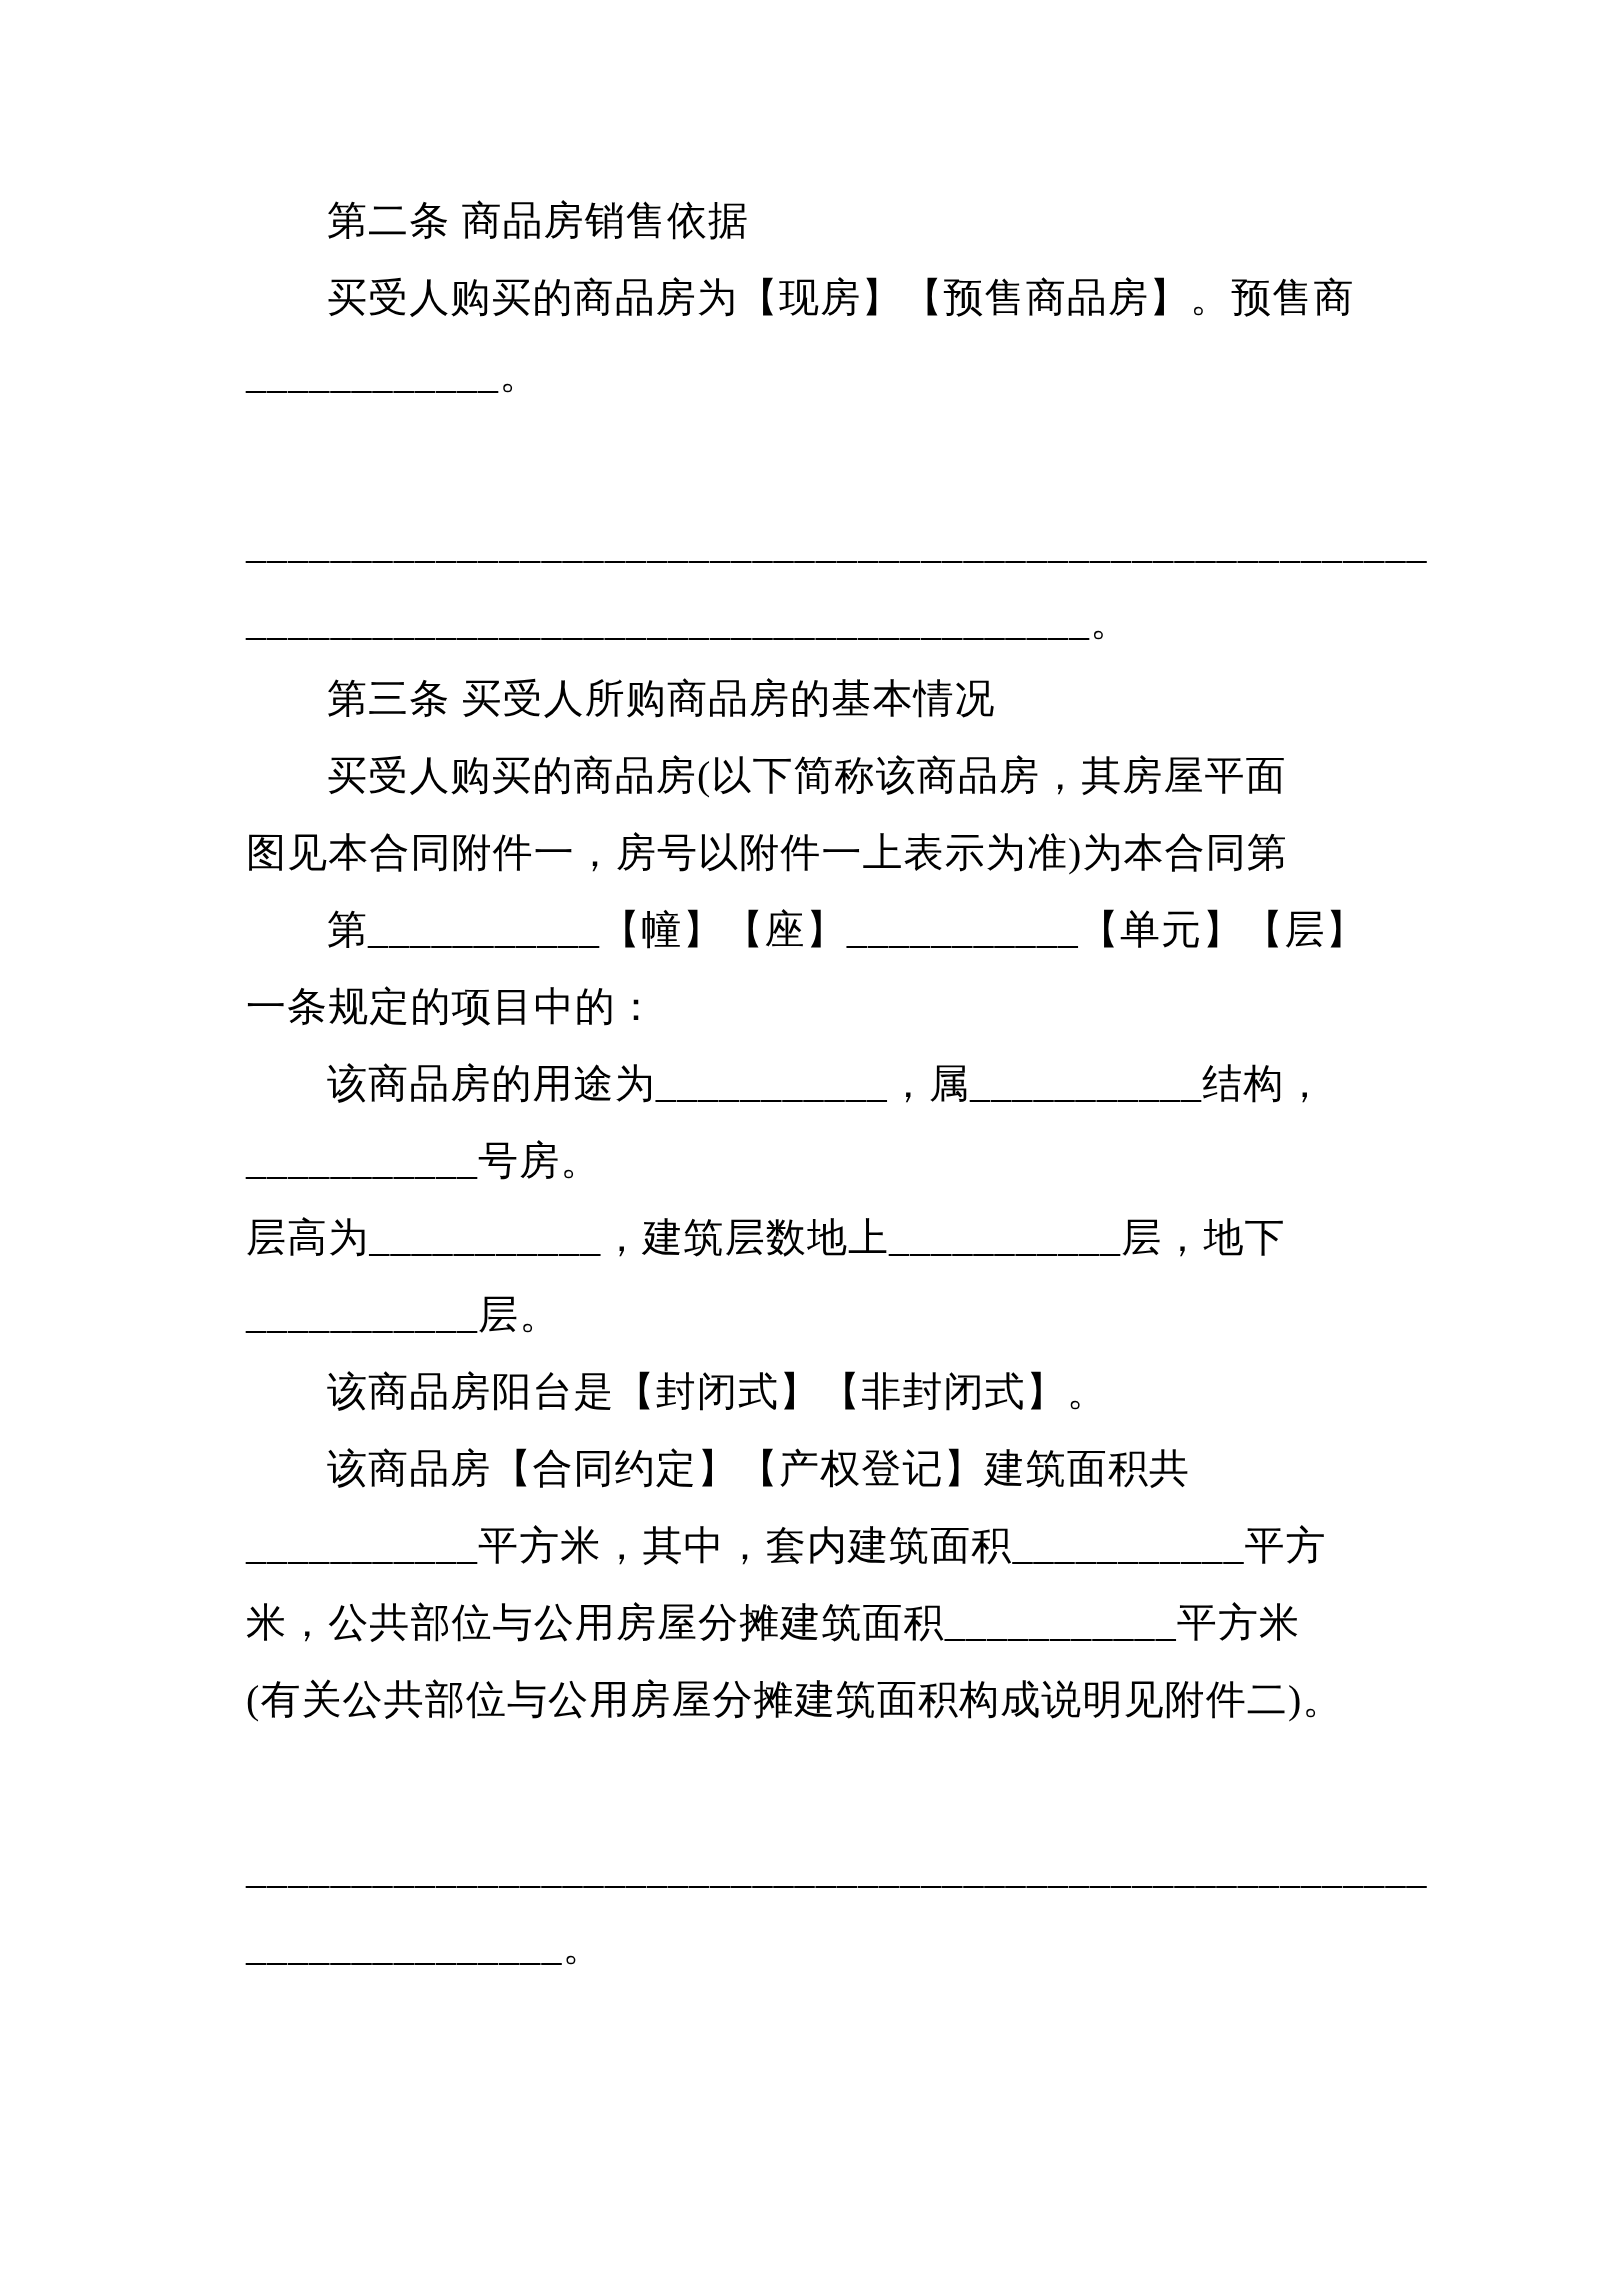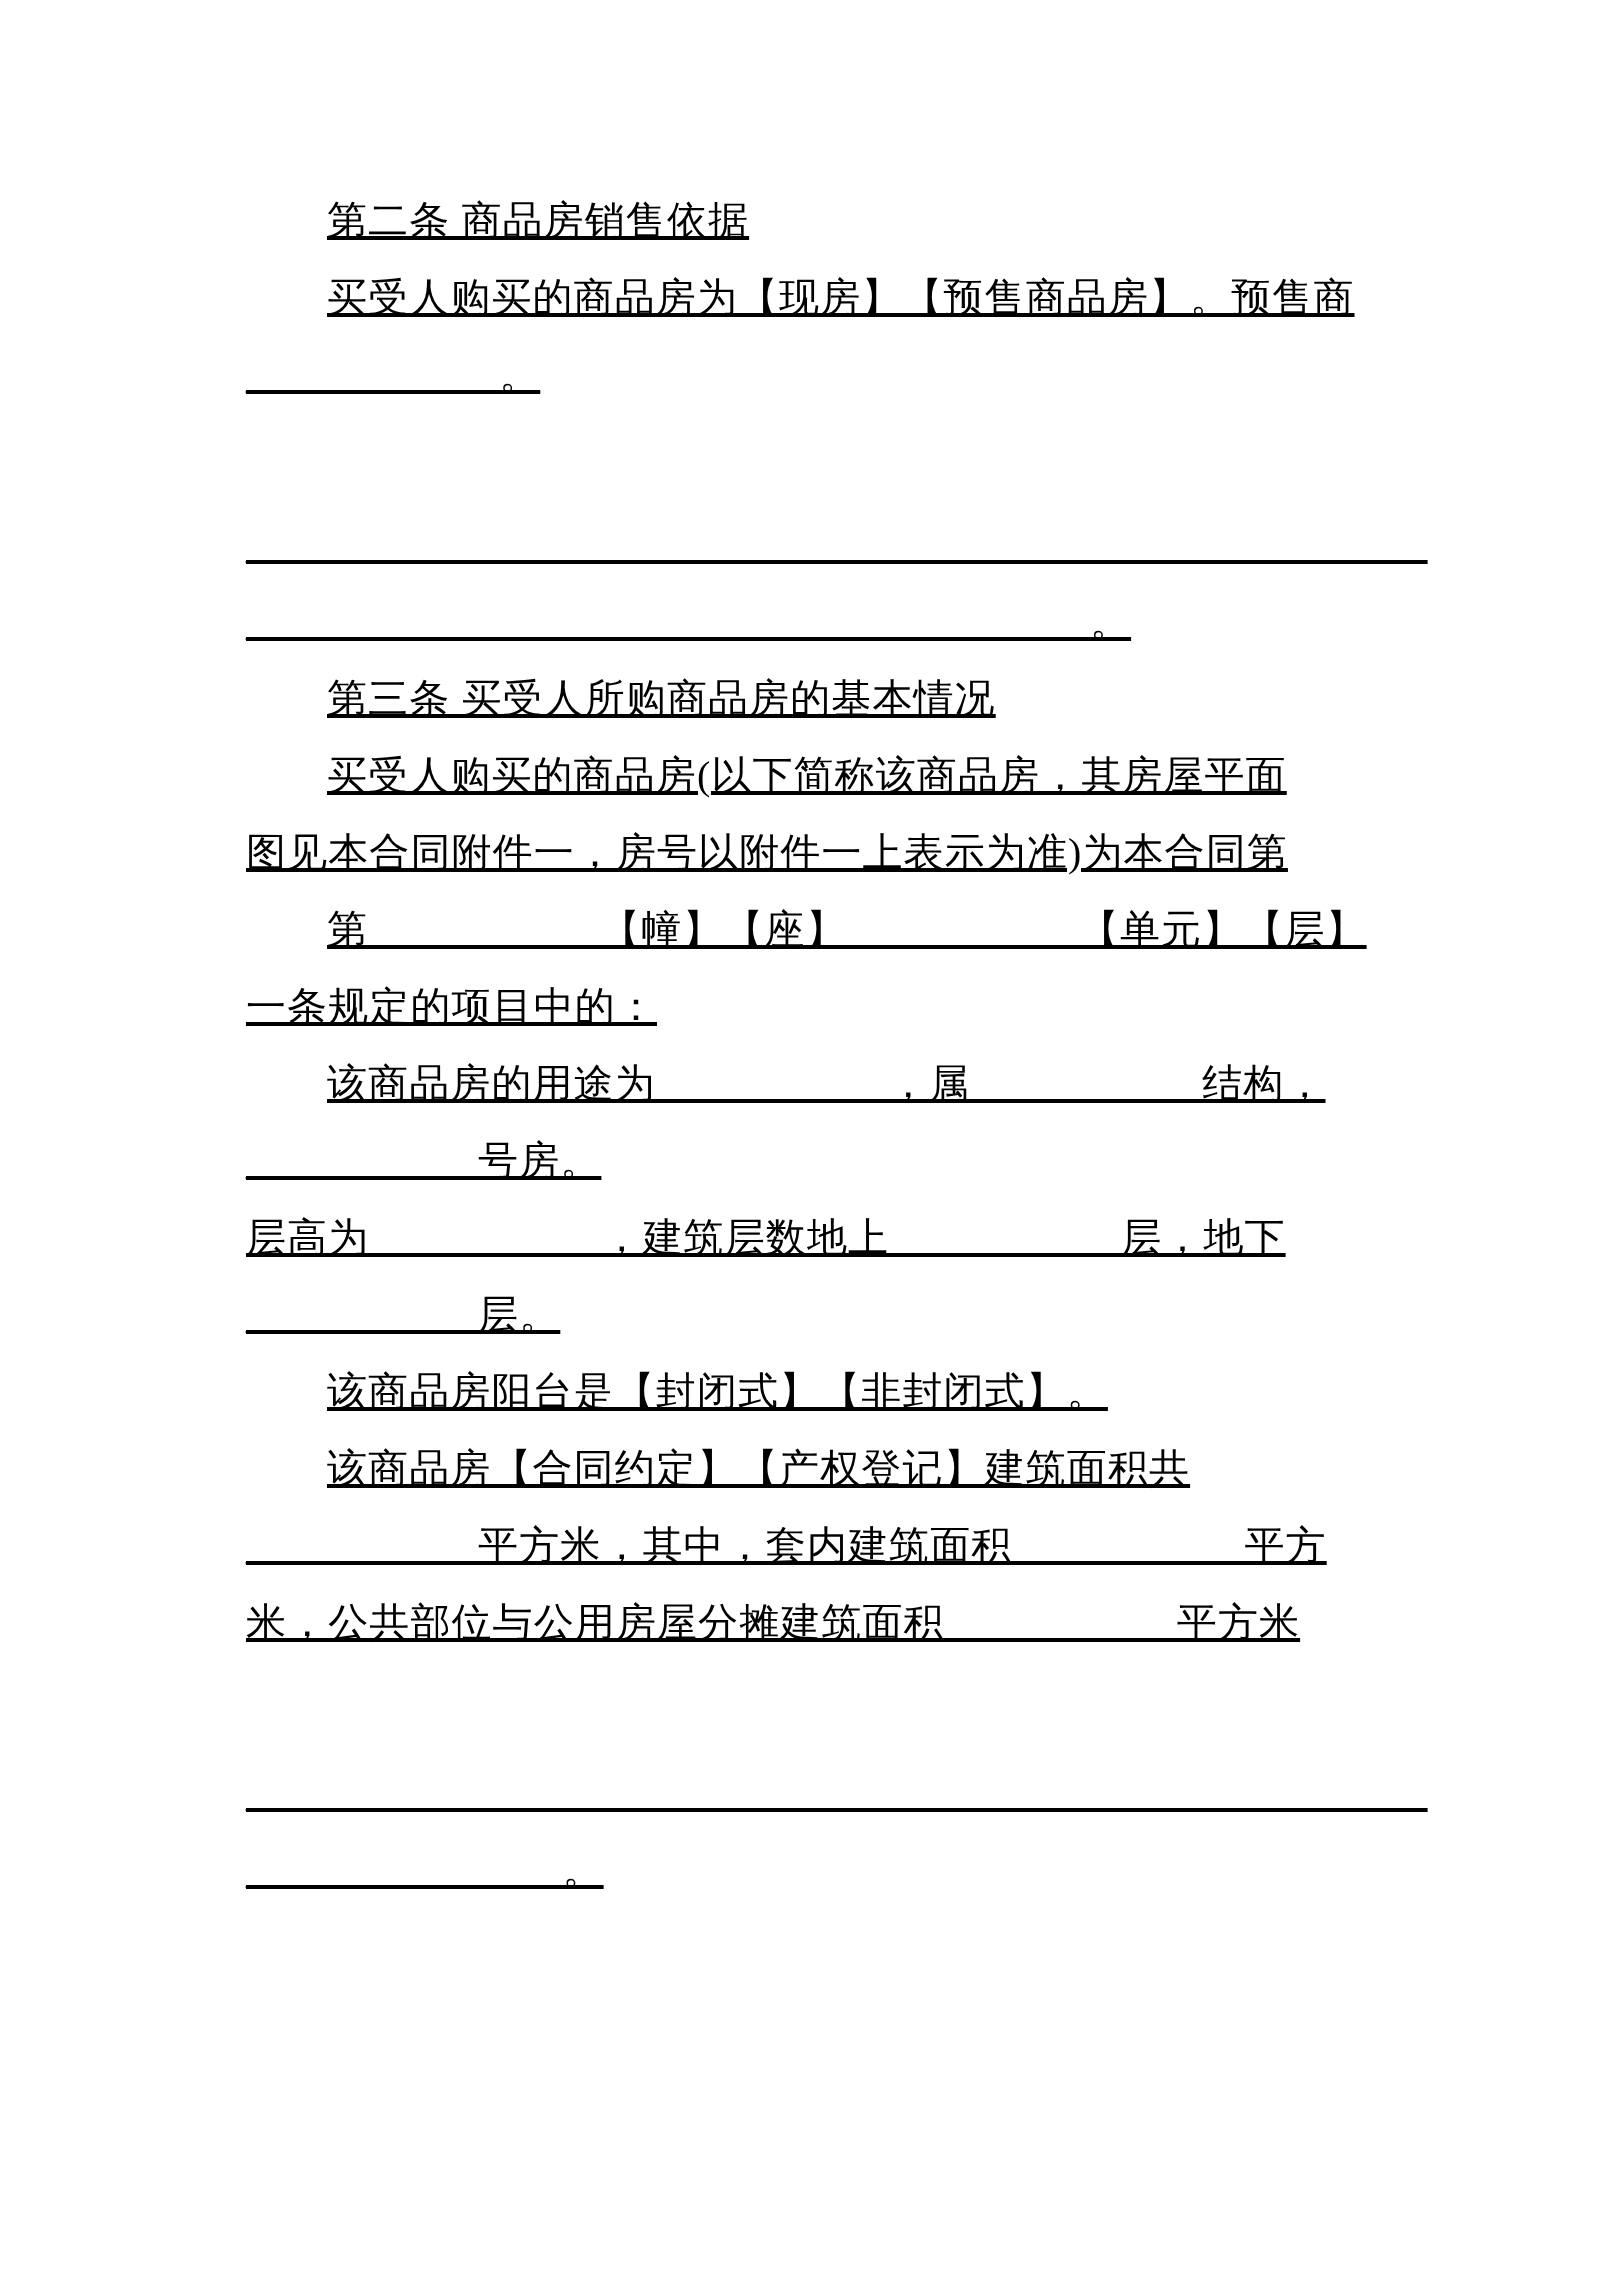--- a/index.html
+++ b/index.html
@@ -18,21 +18,20 @@
     background: var(--page-bg, #ffffff);
     overflow: hidden;
   }
   .doc-body {
     position: absolute;
     left: 246px;
     top: 182px;
     width: 1131px;
     font-size: 40px;
     color: var(--text-color, #000000);
-    text-decoration: underline;
   }
   .line {
     height: 77px;
     line-height: 77px;
     white-space: nowrap;
     letter-spacing: 1.1px;
   }
   .line.indent {
     padding-left: 81px; 
   }
@@ -57,18 +56,19 @@
       <div class="line indent">第___________【幢】【座】___________【单元】【层】</div>
       <div class="line">一条规定的项目中的：</div>
       <div class="line indent">该商品房的用途为___________，属___________结构，</div>
       <div class="line">___________号房。</div>
       <div class="line">层高为___________，建筑层数地上___________层，地下</div>
       <div class="line">___________层。</div>
       <div class="line indent">该商品房阳台是【封闭式】【非封闭式】。</div>
       <div class="line indent">该商品房【合同约定】【产权登记】建筑面积共</div>
       <div class="line">___________平方米，其中，套内建筑面积___________平方</div>
       <div class="line">米，公共部位与公用房屋分摊建筑面积___________平方米</div>
+      <div class="line">(有关公共部位与公用房屋分摊建筑面积构成说明见附件二)。</div>
       <div class="blank-line"></div>
       <div class="line">________________________________________________________</div>
       <div class="line">_______________。</div>
     </div>
 </div>
 
 
 </body></html>

